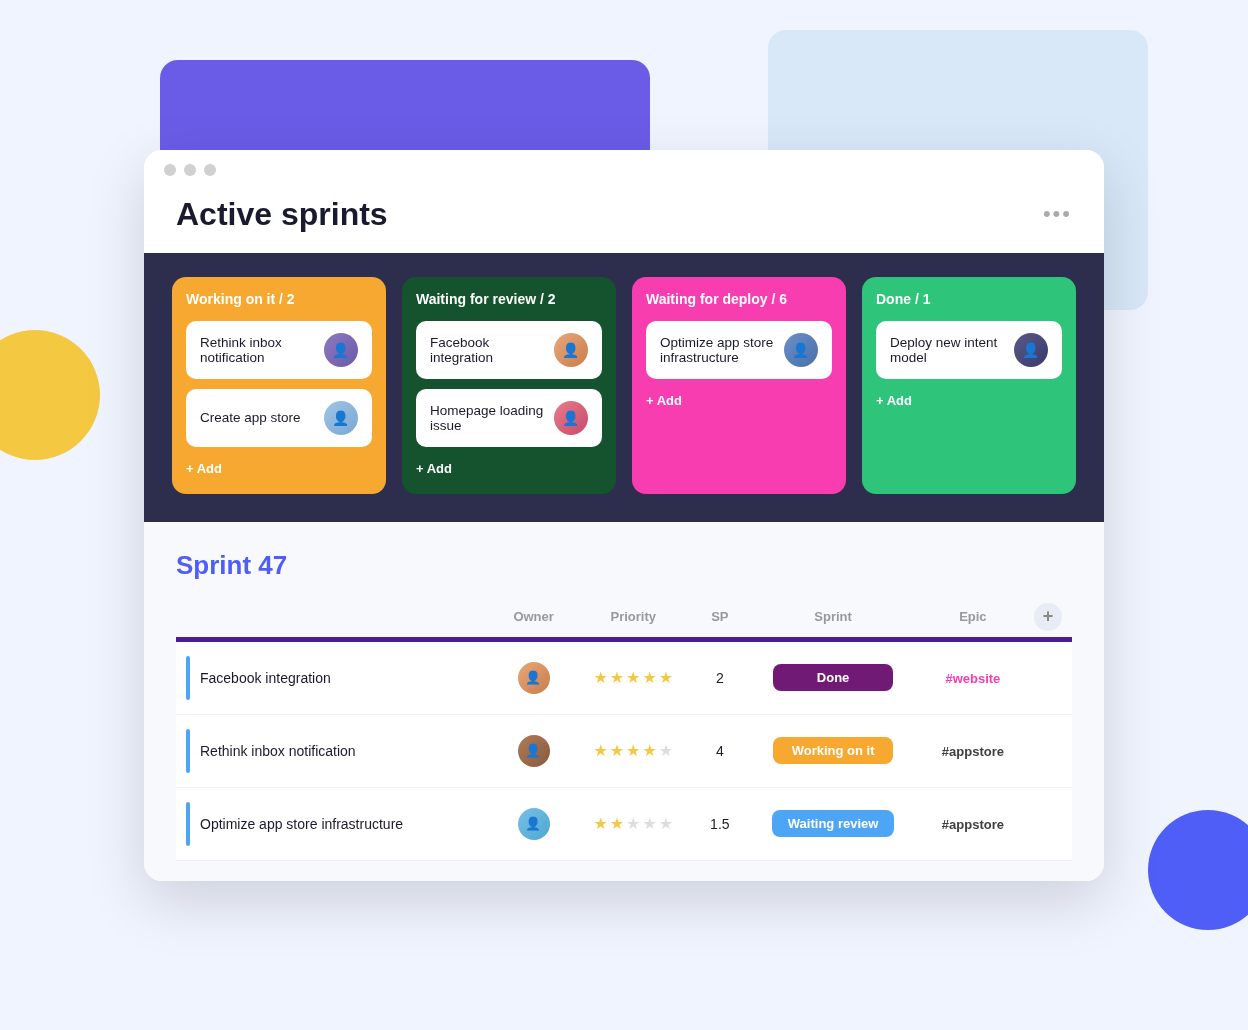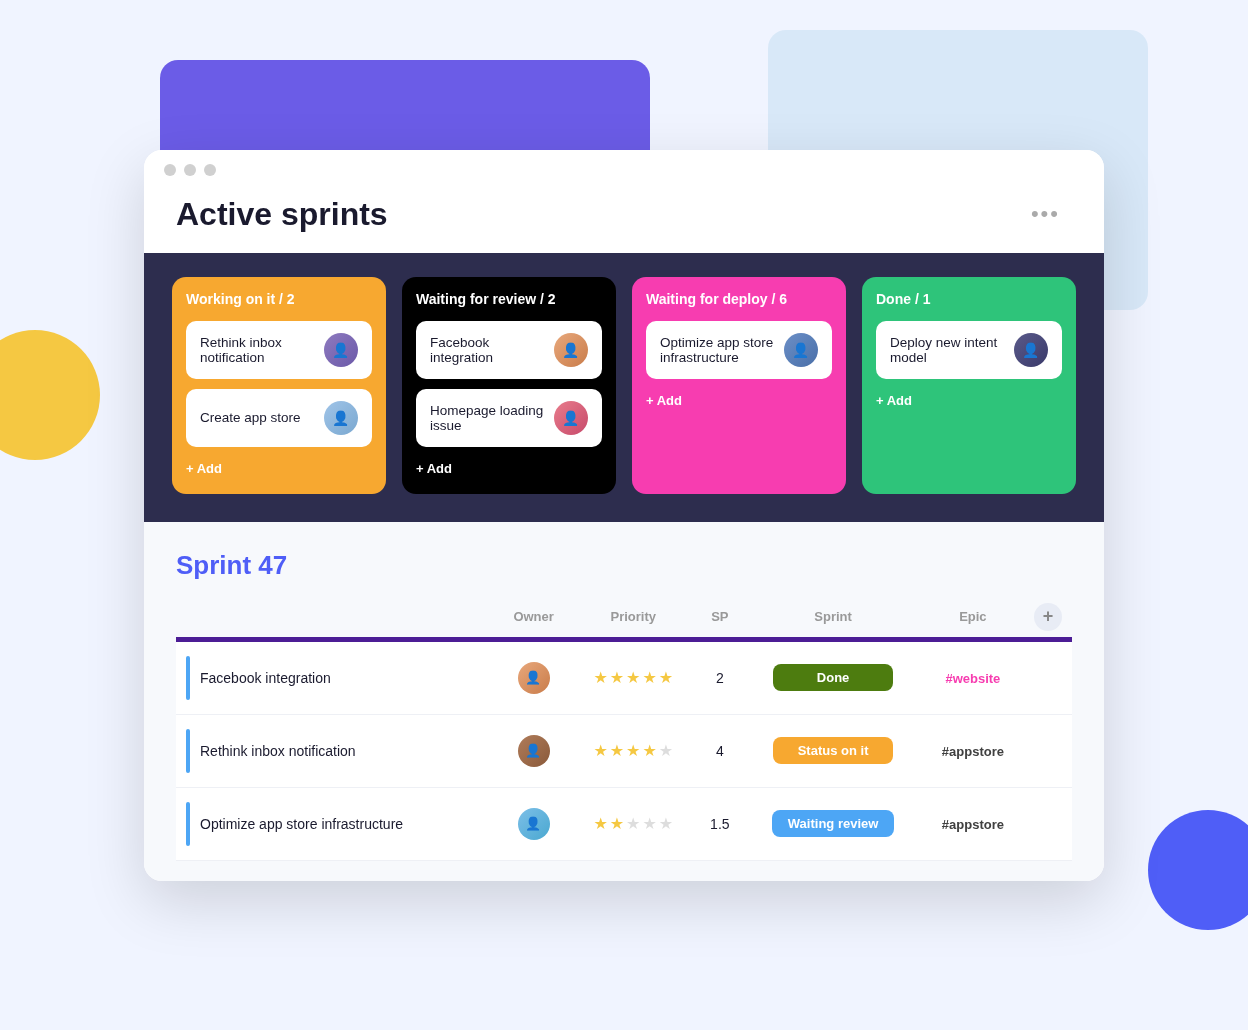--- a/index.html
+++ b/index.html
@@ -78,21 +78,21 @@
     }
     .dot {
       width: 12px;
       height: 12px;
       border-radius: 50%;
       background: #d0d0d0;
     }
 
     
     .header {
-      padding: 10px 44px 20px 32px;
+      padding: 10px 32px 20px 32px;
       display: flex;
       align-items: center;
       justify-content: space-between;
       background: #fff;
     }
     .header-title {
       font-size: 32px;
       font-weight: 700;
       color: #1a1a2e;
     }
@@ -114,21 +114,21 @@
     
     .column {
       flex: 1;
       border-radius: 14px;
       padding: 14px;
       display: flex;
       flex-direction: column;
       gap: 10px;
     }
     .column-orange { background: #f7a830; }
-    .column-blue { background: #000000; }
+    .column-blue { background: #14532d; }
     .column-pink { background: #f73db0; }
     .column-green { background: #2ec47a; }
 
     .column-header {
       font-size: 14px;
       font-weight: 700;
       color: #fff;
       margin-bottom: 4px;
     }
 
@@ -240,21 +240,21 @@
     .status-badge {
       display: inline-block;
       padding: 6px 16px;
       border-radius: 8px;
       font-size: 13px;
       font-weight: 700;
       color: #fff;
       text-align: center;
       min-width: 120px;
     }
-    .status-done { background: #4d7c0f; }
+    .status-done { background: #701a75; }
     .status-working { background: #f7a830; }
     .status-waiting { background: #4da6f5; }
 
     .epic-tag {
       font-size: 13px;
       font-weight: 600;
     }
     .epic-website { color: #f73db0; }
     .epic-appstore { color: #404040; }
 
@@ -421,21 +421,21 @@
             <div class="stars" style="justify-content:center;">
               <span class="star-filled">★</span>
               <span class="star-filled">★</span>
               <span class="star-filled">★</span>
               <span class="star-filled">★</span>
               <span class="star-empty">★</span>
             </div>
           </td>
           <td class="center">4</td>
           <td class="center">
-            <span class="status-badge status-working">Status on it</span>
+            <span class="status-badge status-working">Working on it</span>
           </td>
           <td class="center">
             <span class="epic-tag epic-appstore">#appstore</span>
           </td>
           <td></td>
         </tr>
 
         <tr>
           <td>
             <div class="task-name-cell">

